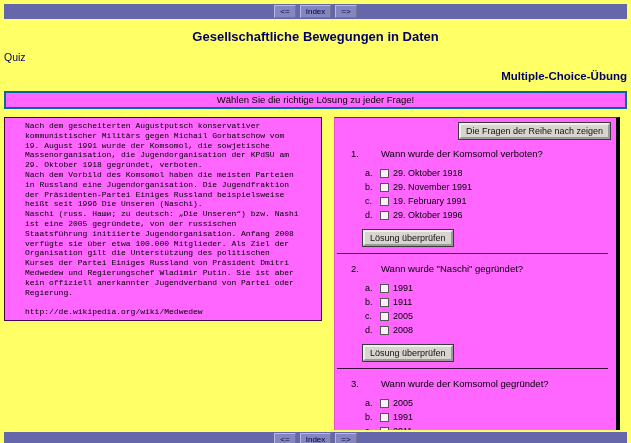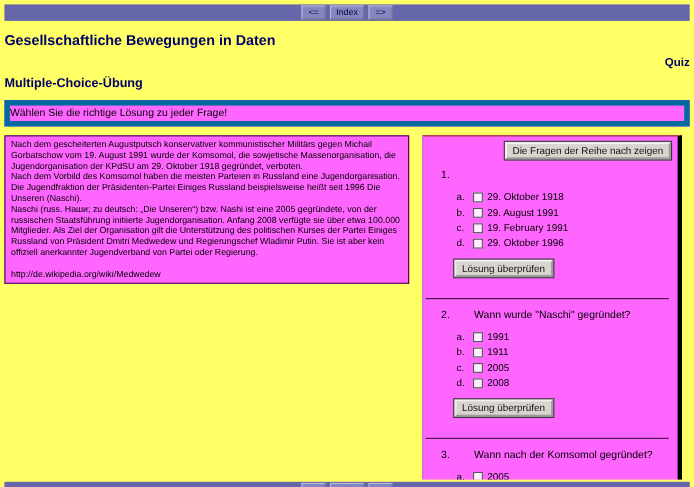--- a/index.html
+++ b/index.html
@@ -22,66 +22,67 @@
     font-size: 8px;
     line-height: 9px;
     color: #000040;
     background: #8585BF;
     border: 1px outset #B8B8E0;
     padding: 1px 5px;
     cursor: pointer;
   }
   .title {
     margin-top: 11px;
-    text-align: left;
+    text-align: center;
     color: #000066;
     font-weight: bold;
     font-size: 13px;
     line-height: 13px;
   }
   .subtitle {
     margin-top: 9px;
-    text-align: right;
+    text-align: left;
     color: #000066;
-    font-weight: bold;
+    font-weight: normal;
     font-size: 10.5px;
     line-height: 11px;
   }
   .extype {
     margin-top: 7px;
-    text-align: left;
+    text-align: right;
     color: #000066;
     font-weight: bold;
     font-size: 11.5px;
     line-height: 12px;
   }
   .instruction {
     margin-top: 9px;
     background: #FF66FF;
-    border: 5px solid #0369a1;
-    text-align: left;
+    border: 2px solid #0369a1;
+    text-align: center;
     font-size: 9.5px;
     line-height: 10px;
     padding: 2px 0;
     color: #000000;
   }
   .content {
     margin-top: 8px;
     display: flex;
     height: 313px;
   }
   .reading-panel {
-    width: 368px;
+    width: 318px;
     background: #FF66FF;
     border: 1px solid #4A004A;
-    padding: 3px 5px;
+    padding: 3px 20px;
     font-size: 8px;
     line-height: 9.8px;
     color: #000000;
     align-self: flex-start;
+    font-family: Liberation Mono, monospace;
   }
   .reading-panel .blank-line { height: 9.8px; }
   .link-line { word-break: break-all; }
   .quiz-panel {
     flex: 1;
     margin-left: 12px;
     margin-right: 7px;
     background: #FF66FF;
     border-top: 1px solid #8B2222;
     border-right: 4px solid #000000;
@@ -109,21 +110,21 @@
   .opt-letter { width: 15px; }
   .option input[type=checkbox] {
     appearance: none;
     -webkit-appearance: none;
     width: 9px;
     height: 9px;
     border: 1px solid #555555;
     background: #FBEFFB;
     margin: 0 4px 0 0;
   }
-  .check-btn { margin: 8px 0 12px 28px; }
+  .check-btn { margin: 8px 0 0 28px; }
   .q-divider {
     border: 0;
     border-top: 1px solid #38123C;
     margin: 7px 8px 0 2px;
   }
   .bottom-bar { margin-top: 2px; }
 </style>
 </head>
 <body>
 
@@ -151,30 +152,31 @@
       <div class="link-line">http://de.wikipedia.org/wiki/Medwedew</div>
     </div>
 
     <div class="quiz-panel">
       <div class="show-order-row">
         <button class="grey-btn">Die Fragen der Reihe nach zeigen</button>
       </div>
       <div id="questions-list">
           <div class="question"><div class="q-head">
               <span class="q-num">1.</span>
+              <span class="q-text">Wann wurde der Komsomol verboten?</span>
             </div><div class="options">
               <div class="option">
                 <span class="opt-letter">a.</span>
                 <input type="checkbox" style="">
                 <span class="opt-label">29. Oktober 1918</span>
               </div>
               <div class="option">
                 <span class="opt-letter">b.</span>
                 <input type="checkbox" style="">
-                <span class="opt-label">29. August 1991</span>
+                <span class="opt-label">29. November 1991</span>
               </div>
               <div class="option">
                 <span class="opt-letter">c.</span>
                 <input type="checkbox" style="">
                 <span class="opt-label">19. February 1991</span>
               </div>
               <div class="option">
                 <span class="opt-letter">d.</span>
                 <input type="checkbox" style="">
                 <span class="opt-label">29. Oktober 1996</span>
@@ -201,21 +203,21 @@
               </div>
               <div class="option">
                 <span class="opt-letter">d.</span>
                 <input type="checkbox" style="">
                 <span class="opt-label">2008</span>
               </div>
             </div><button class="grey-btn check-btn">Lösung überprüfen</button><hr class="q-divider"></div>
           <div class="question">
             <div class="q-head">
               <span class="q-num">3.</span>
-              <span class="q-text">Wann nach der Komsomol gegründet?</span>
+              <span class="q-text">Wann wurde der Komsomol gegründet?</span>
             </div>
             <div class="options">
               <div class="option">
                 <span class="opt-letter">a.</span>
                 <input type="checkbox" style="">
                 <span class="opt-label">2005</span>
               </div>
               <div class="option">
                 <span class="opt-letter">b.</span>
                 <input type="checkbox" style="">

